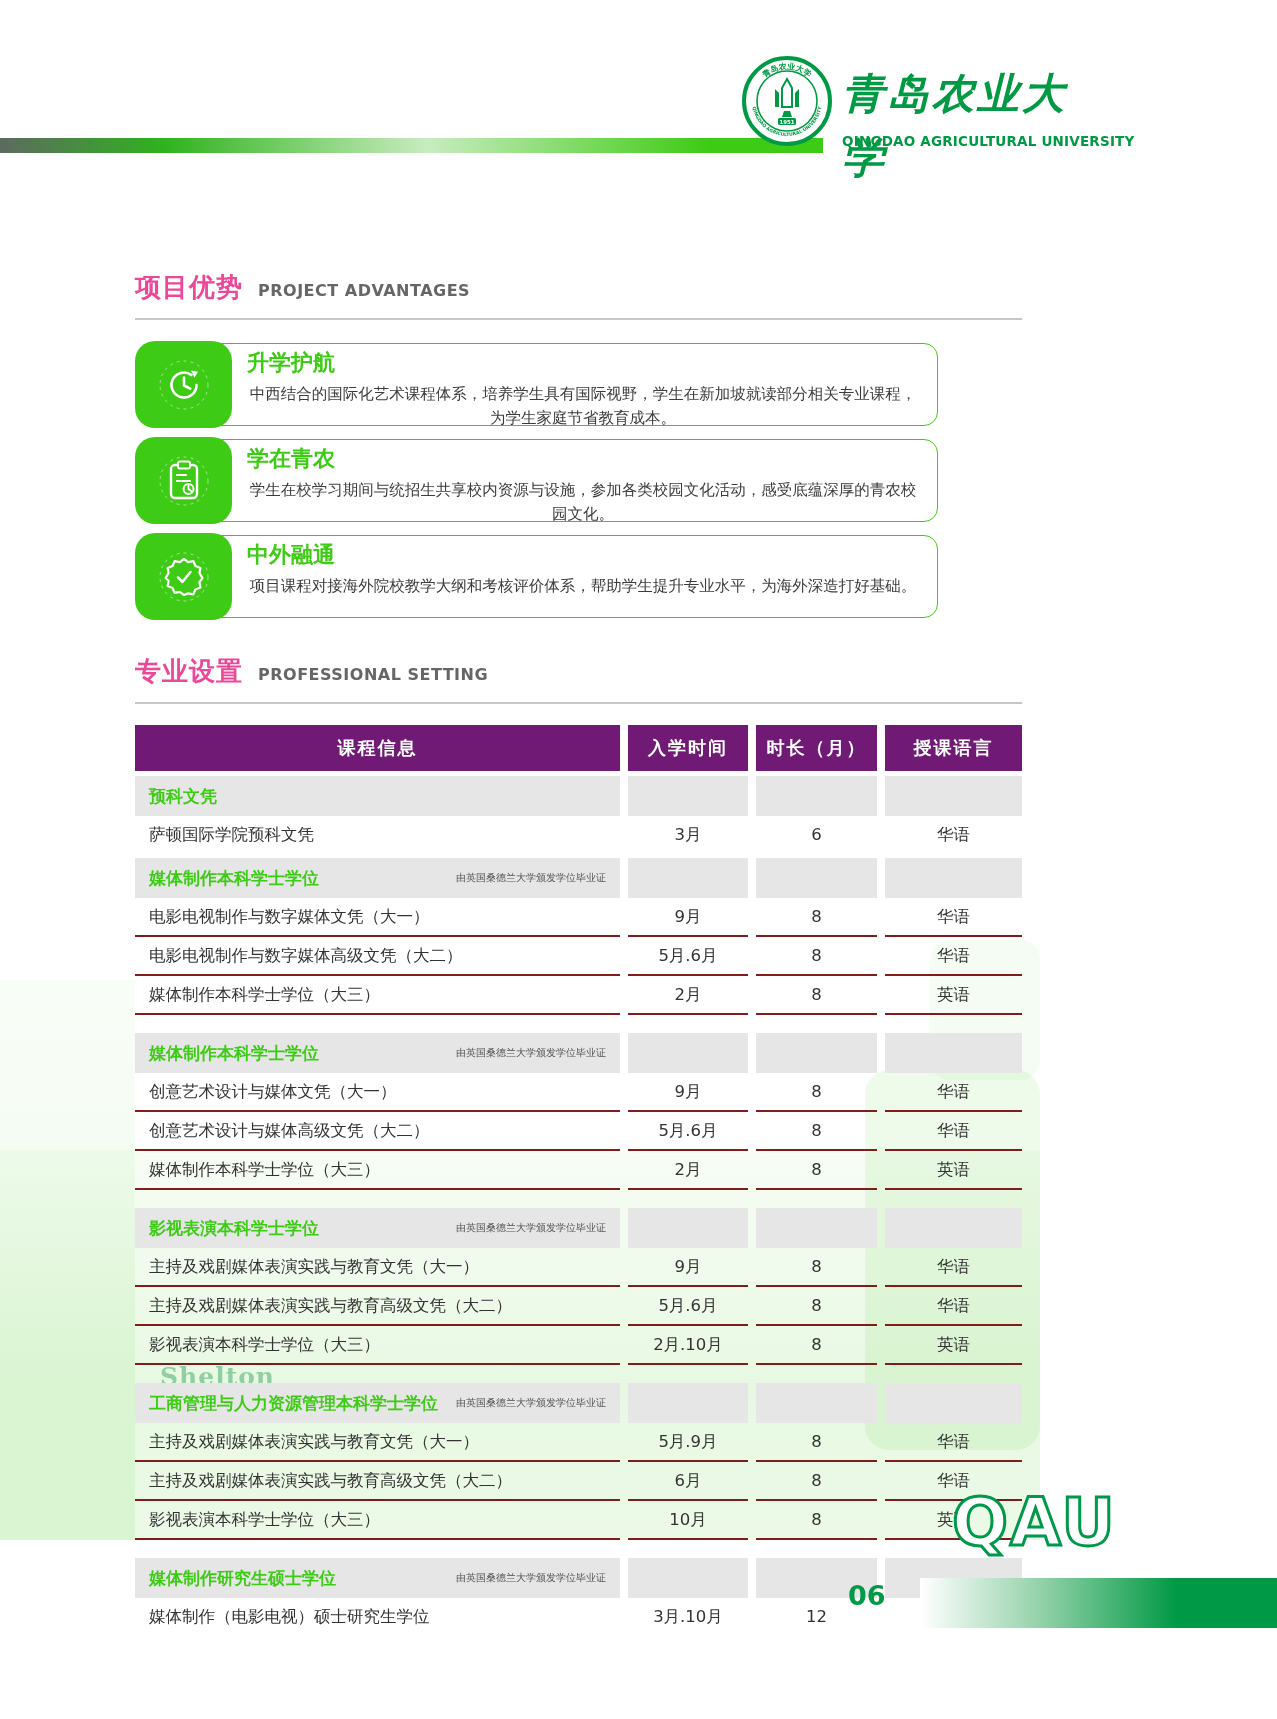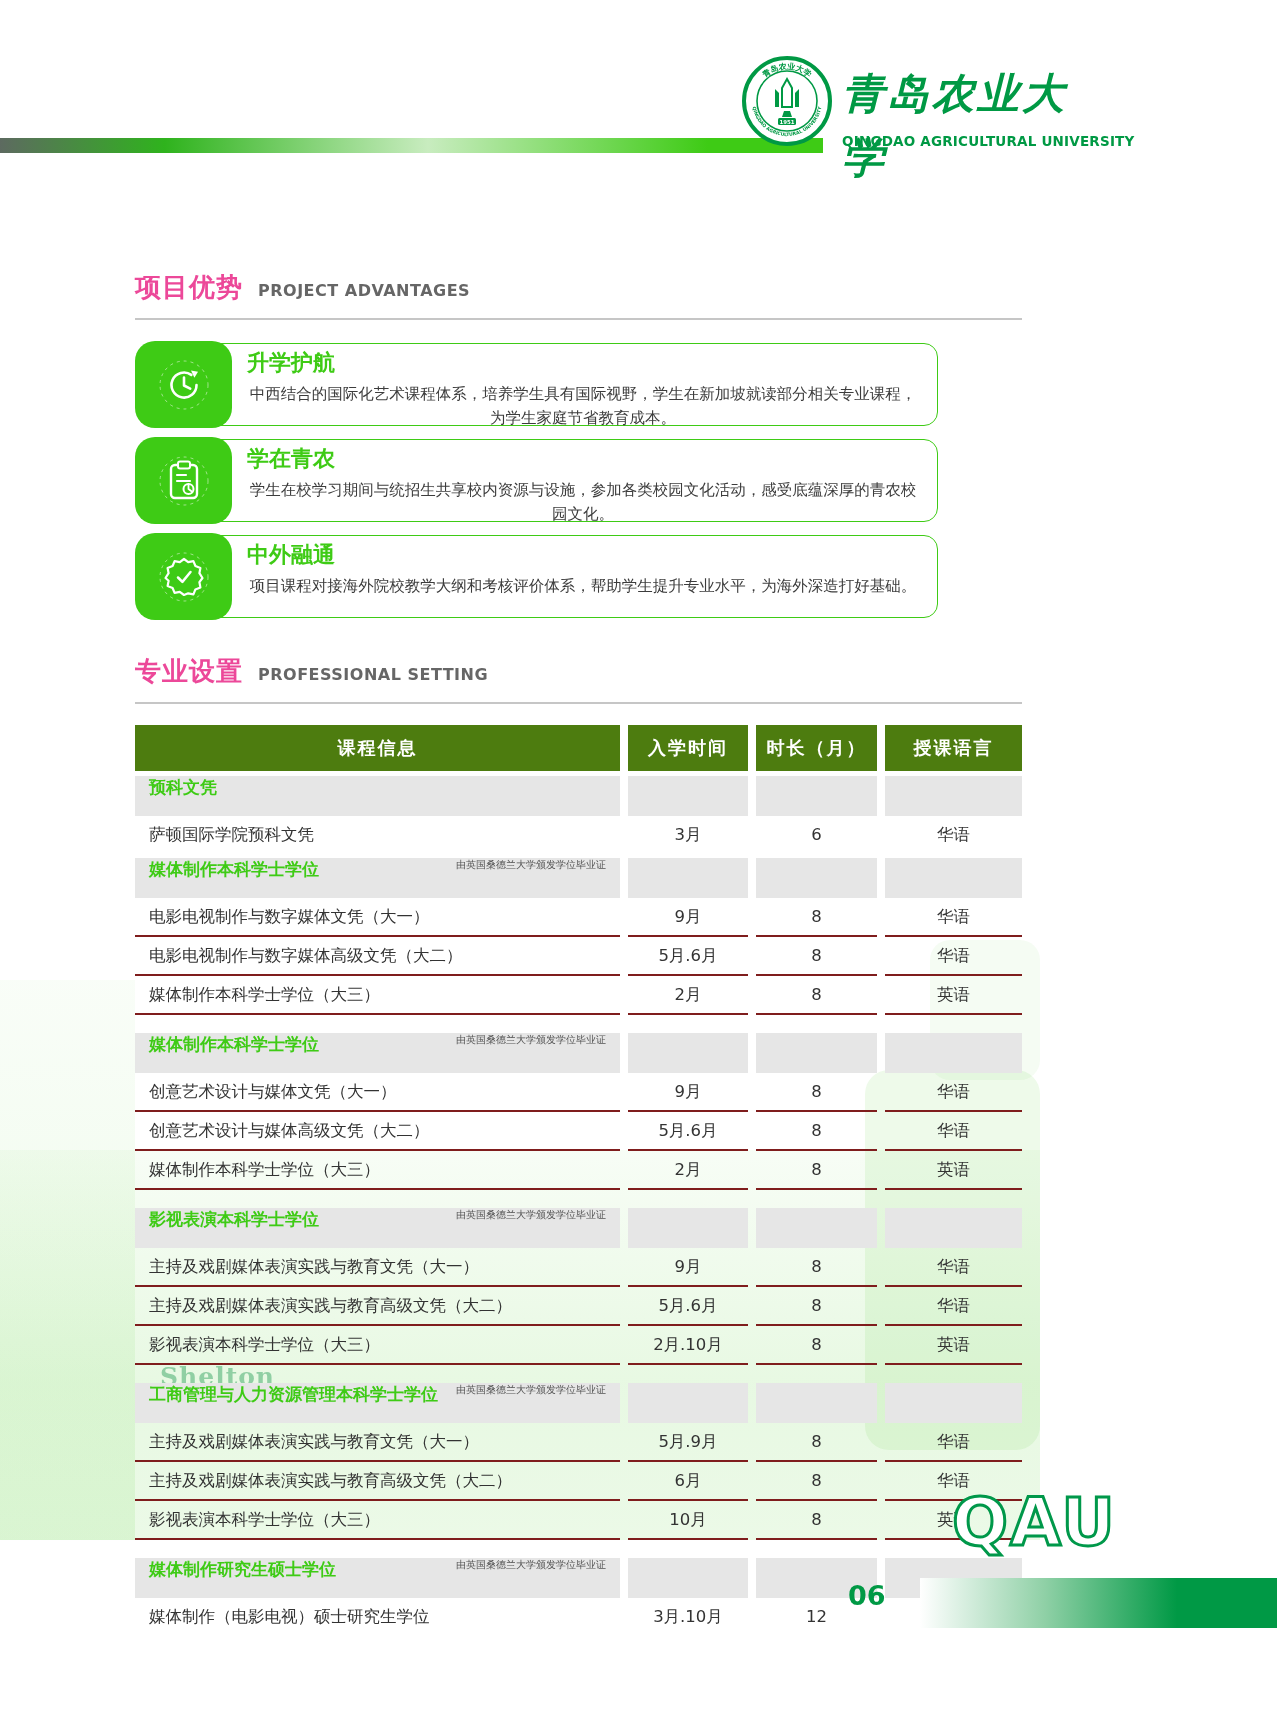--- a/index.html
+++ b/index.html
@@ -34,24 +34,24 @@
   .card{position:relative;height:87px;margin-bottom:9px;}
   .card-box{position:absolute;left:45px;right:0;top:2px;bottom:2px;border:1.5px solid #3ecb15;border-radius:14px;background:#fff;}
   .card-icon{position:absolute;left:0;top:0;width:97px;height:87px;background:#3ecb15;border-radius:20px;
     display:flex;align-items:center;justify-content:center;}
   .card-text{position:absolute;left:112px;top:7px;width:672px;}
   .card-title{font-size:22px;font-weight:900;color:#3ecb15;margin-bottom:4px;}
   .card-body{font-size:15.5px;line-height:24px;color:#3c3c3c;text-align:center;}
   
   .trow{display:grid;grid-template-columns:485px 120px 121px 137px;column-gap:8px;}
   .trow.head{margin-bottom:4px;}
-  .trow.head .cell{background:#4d7c0f;height:46px;display:flex;align-items:center;justify-content:center;
+  .trow.head .cell{background:#701a75;height:46px;display:flex;align-items:center;justify-content:center;
     color:#fff;font-weight:800;font-size:18px;letter-spacing:2px;}
   .trow.section{margin-top:5px;}
-  .trow.section .cell{background:#e6e6e6;height:40px;display:flex;align-items:flex-start;}
+  .trow.section .cell{background:#e6e6e6;height:40px;display:flex;align-items:center;}
   .trow.section .c1{padding:0 14px;}
   .sec-title{color:#3ecb15;font-weight:800;font-size:17px;}
   .sec-note{margin-left:auto;font-size:10px;color:#555;}
   .trow.data .cell{height:37px;display:flex;align-items:center;justify-content:center;font-size:16.5px;color:#333;background:transparent;}
   .trow.data .c1{justify-content:flex-start;padding-left:14px;}
   .trow.data.u .cell{border-bottom:2px solid #7f1d1d;}
   .trow-gap{height:13px;}
   
   .page-num{position:absolute;left:848px;top:1580px;z-index:2;font-size:27px;font-weight:800;color:#009945;}
   .footer-bar{position:absolute;left:920px;top:1578px;width:357px;height:50px;z-index:1;

